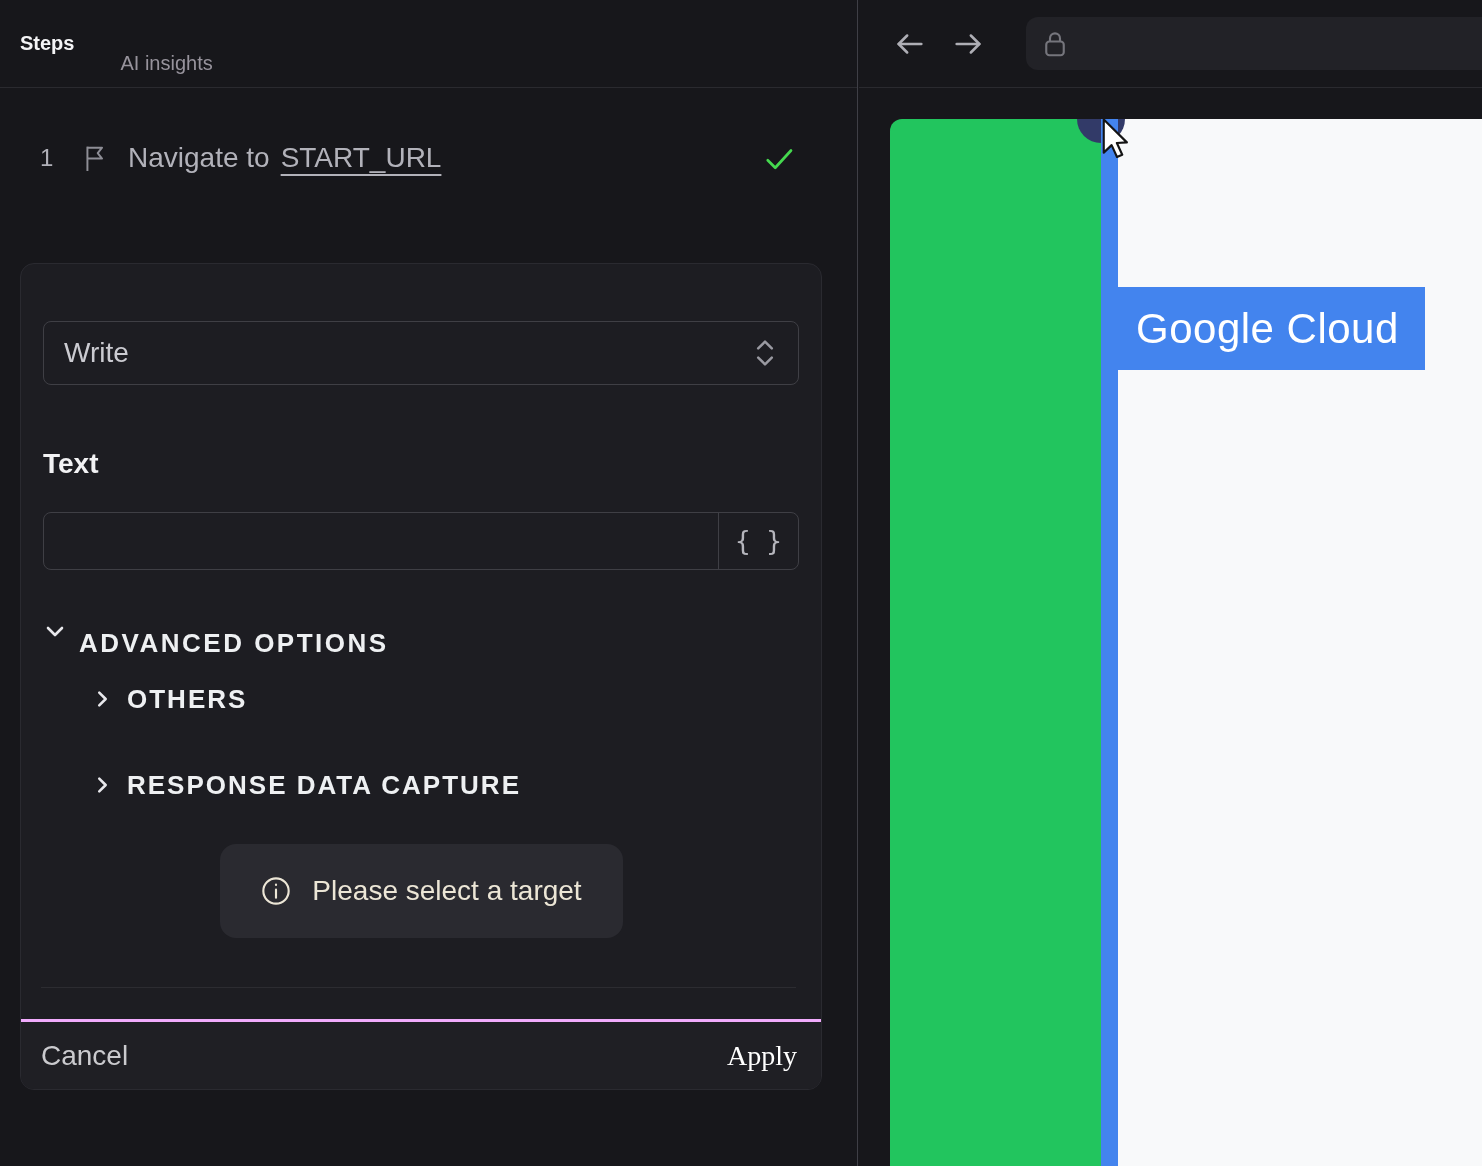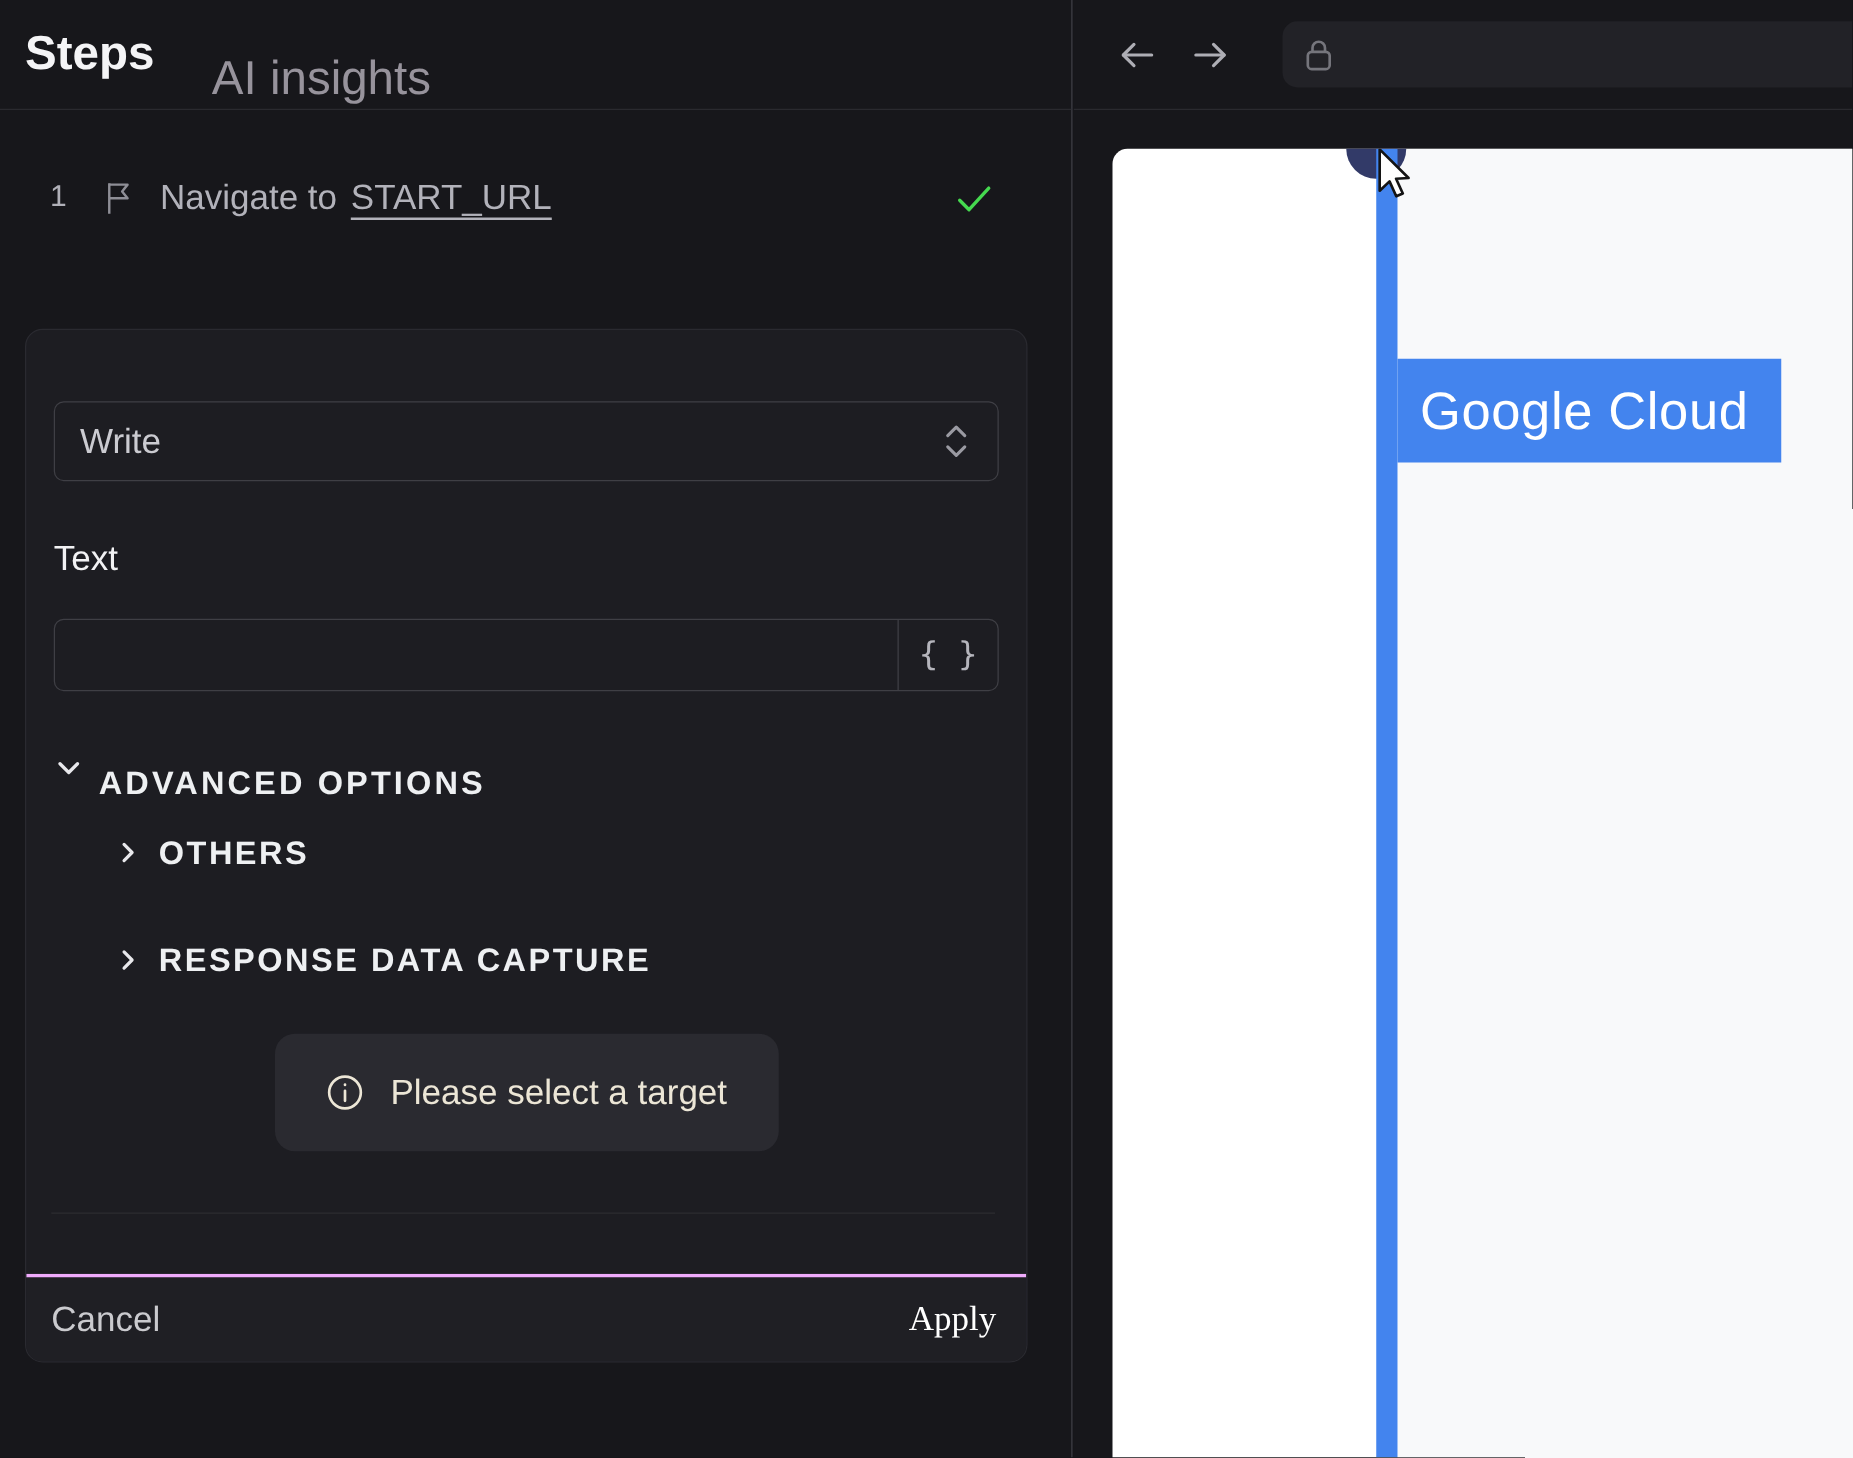--- a/index.html
+++ b/index.html
@@ -14,21 +14,21 @@
 
   
   .left-panel {
     position:absolute; left:0; top:0; width:858px; height:1166px;
     background:#17171b; border-right:1px solid #3f3f46;
   }
   .tabs-header {
     height:88px; border-bottom:1px solid #2a2a2f;
     display:flex; align-items:center; padding-left:20px; gap:46px;
   }
-  .tab { font-size:38px; cursor:pointer; }
+  .tab { font-size:20px; cursor:pointer; }
   .tab.active { color:#f4f4f6; font-weight:700; }
   .tab.inactive { color:#97939c; font-weight:400;margin-top:40px; }
 
   .step-row {
     margin:52px 60px 0 40px;
     display:flex; align-items:center;
   }
   .step-number { font-size:24px; color:#b0b0b8; width:22px; }
   .step-flag { margin-left:20px; }
   .step-title { margin-left:20px; display:flex; gap:11px; font-size:28px; color:#b2b2ba; }
@@ -41,21 +41,21 @@
   }
   .action-select {
     margin:57px 22px 0; height:64px;
     border:1px solid #3f3f45; border-radius:8px;
     display:flex; align-items:center; padding:0 20px;
     cursor:pointer;
   }
   .action-select-value { font-size:28px; color:#cbcbd1; }
   .select-caret { margin-left:auto; }
 
-  .field-label { margin:47px 22px 0; font-size:28px; font-weight:400; color:#f2f2f4; line-height:30px; }
+  .field-label { margin:64px 22px 0; font-size:28px; font-weight:700; color:#f2f2f4; line-height:30px; }
 
   .input-group {
     margin:33px 22px 0; height:58px;
     border:1px solid #3f3f45; border-radius:8px;
     display:flex; overflow:hidden;
   }
   .text-input {
     flex:1; background:transparent; border:none; outline:none;
     color:#e8e8ec; font-size:26px; padding:0 18px;
     font-family:"Liberation Sans", sans-serif;
@@ -110,21 +110,21 @@
   .nav-btn { background:none; border:none; cursor:pointer; padding:0; }
   .nav-back { margin-left:34px; }
   .nav-forward { margin-left:24px; }
   .address-bar {
     position:absolute; left:167px; top:17px; right:-24px; height:53px;
     background:#222227; border-radius:12px;
     display:flex; align-items:center; padding-left:14px;
   }
   .viewport {
     position:absolute; left:31px; top:119px; right:0; bottom:0;
-    background:#ffffff; border-top-left-radius:12px; overflow:hidden;
+    background:#22c55e; border-top-left-radius:12px; overflow:hidden;
   }
   .indigo-circle {
     position:absolute; left:187px; top:-24px; width:48px; height:48px;
     border-radius:50%; background:#323a68; z-index:1;
   }
   .select-rail {
     position:absolute; left:211px; top:0; bottom:0; width:17px;
     background:#4384ee; z-index:2;
   }
   .white-page {

